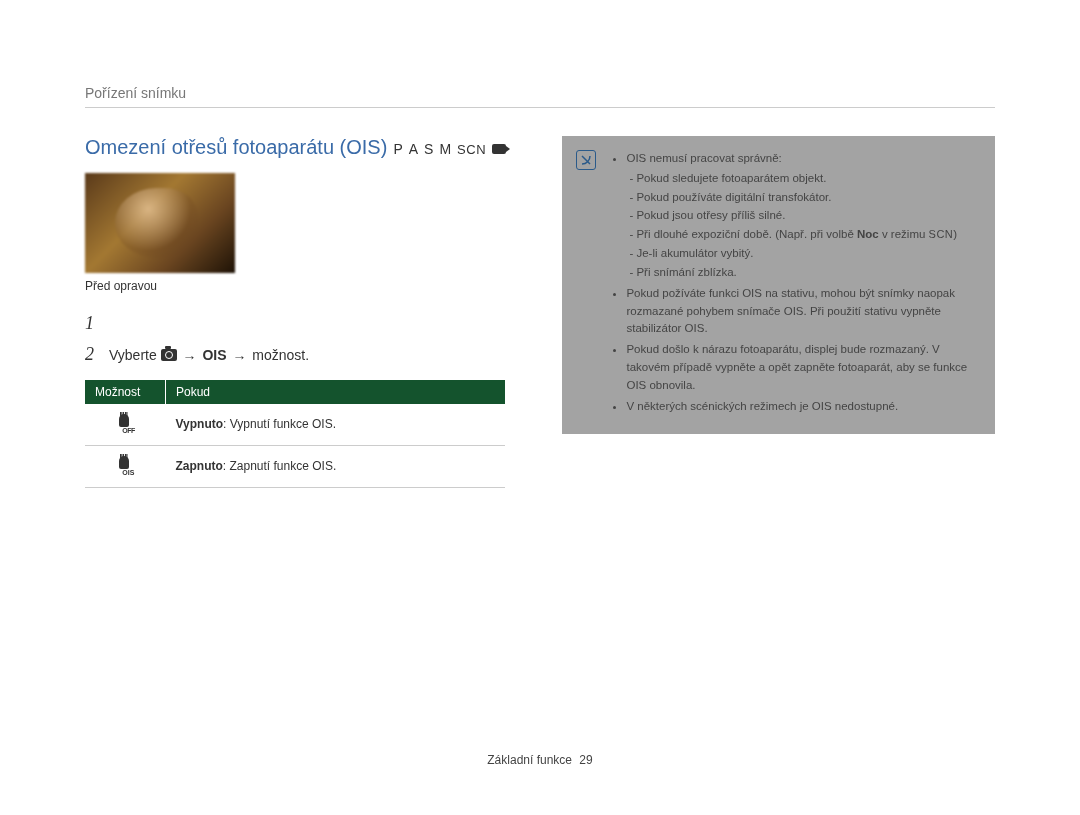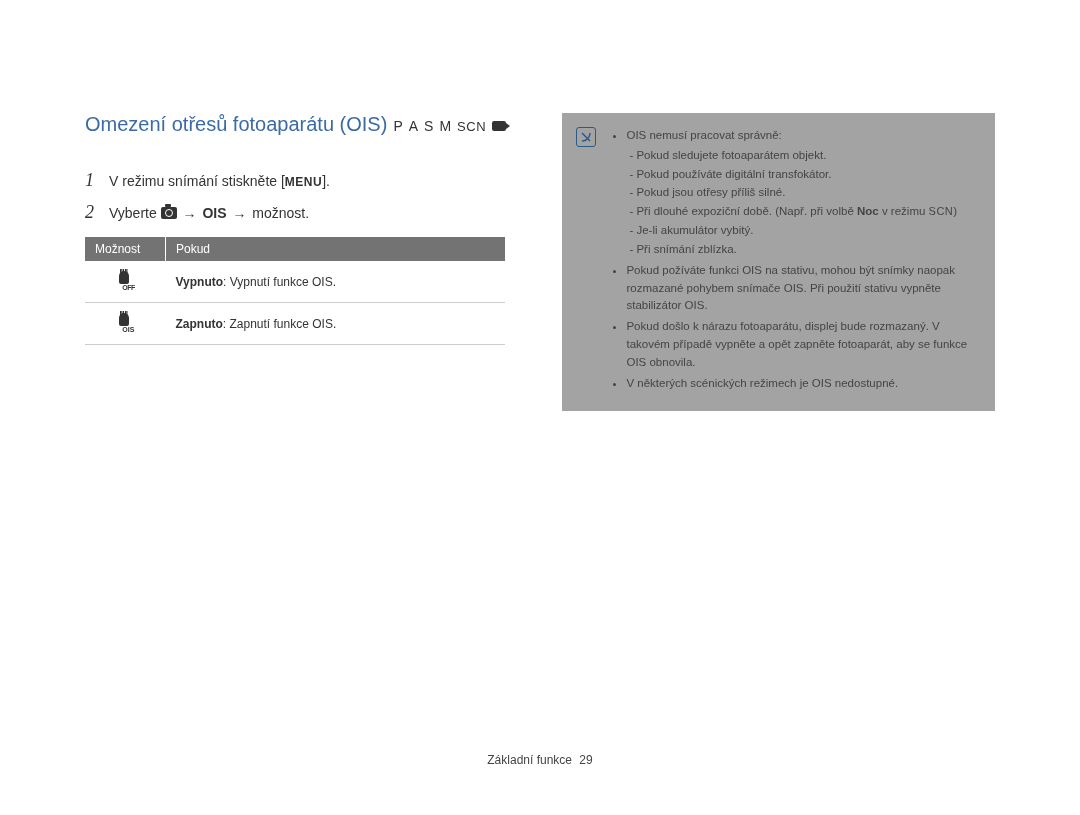--- a/index.html
+++ b/index.html
@@ -137,21 +137,21 @@
     border-radius: 50%;
   }
   .arrow { display:inline-block; margin: 0 2px; }
   .option-table {
     margin-top: 14px;
     width: 420px;
     border-collapse: collapse;
     font-size: 12px;
   }
   .option-table thead th {
-    background: #737373;
+    background: #14532d;
     color: #fff;
     font-weight: normal;
     text-align: left;
     padding: 5px 10px;
     font-size: 12px;
   }
   .option-table thead th:first-child {
     width: 60px;
     border-right: 1px solid #fff;
   }
@@ -248,45 +248,47 @@
     color: #444;
   }
   .footer .num { margin-left: 4px; }
 </style>
 </head>
 <body>
 
 <div class="page">
   <div class="content">
 
+    <div class="breadcrumb">Pořízení snímku</div>
 
     <div class="columns">
 
       <div class="left-col">
         <div class="title-row">
           <span class="title">Omezení otřesů fotoaparátu (OIS)</span>
           <span class="modes">
             <span>P</span>
             <span>A</span>
             <span>S</span>
             <span>M</span>
             <span class="scn">SCN</span>
             <span class="movie-icon"></span>
           </span>
         </div>
 
         <div class="img-row">
+          <div class="img-block">
+            <div class="sample-img before"></div>
+            <div class="caption">Před opravou</div>
+          </div>
         </div>
 
         <div class="steps">
           <div class="step">
             <span class="step-num">1</span>
-            <span class="step-text">
-              <span>V režimu snímání stiskněte [</span><span class="menu-boxed">MENU</span><span>].</span>
-            </span>
           </div>
           <div class="step">
             <span class="step-num">2</span>
             <span class="step-text">
               <span>Vyberte </span>
               <span class="cam-icon"></span>
               <span class="arrow"> → </span>
               <b>OIS</b>
               <span class="arrow"> → </span>
               <span>možnost.</span>

